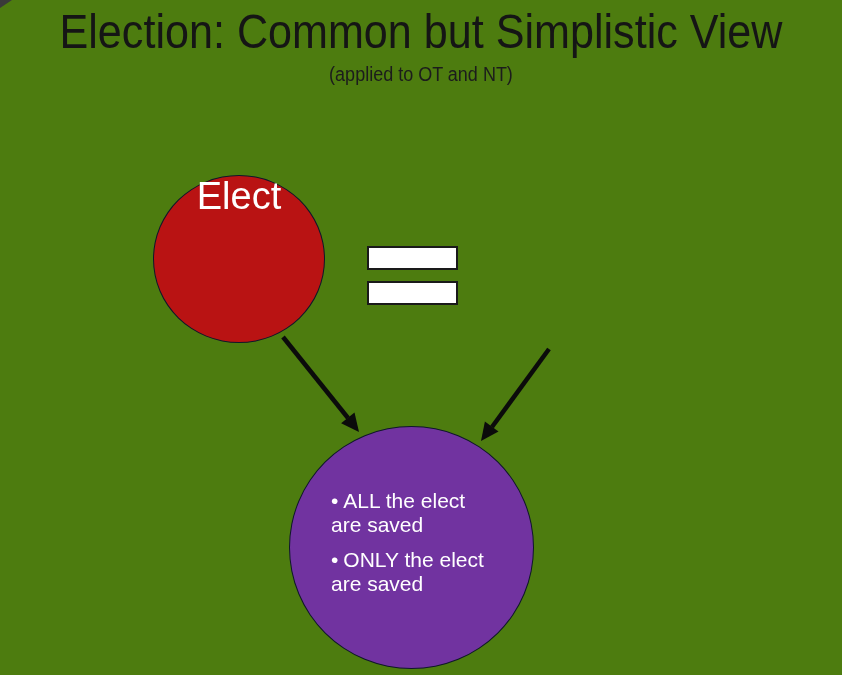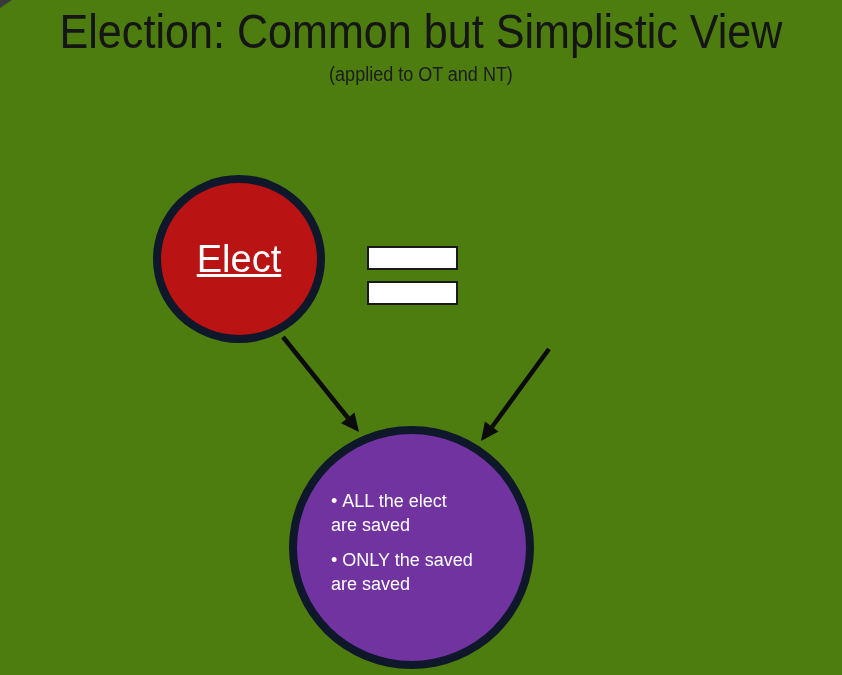--- a/index.html
+++ b/index.html
@@ -22,42 +22,41 @@
     position:absolute;top:62px;left:0;width:842px;
     text-align:center;
     font-size:20px;line-height:24px;
     color:#1c1c1c;
     transform:scaleX(0.90);
     white-space:nowrap;
   }
   .circle{
     position:absolute;
     border-radius:50%;
-    border:8px solid #0f172a;
+    border:1px solid #0f172a;
     box-sizing:border-box;
-    display:flex;align-items:center;justify-content:center;
+    display:flex;justify-content:center;
     color:#ffffff;
-    text-decoration:underline;
   }
   .circle-elect{left:153px;top:175px;width:172px;height:168px;background:#b91313;}
   .circle-saved{left:504px;top:180px;width:172px;height:172px;background:#0606fe;}
   .circle-result{left:289px;top:426px;width:245px;height:243px;background:#7133a0;}
   .circle-label{font-size:38px;line-height:40px;}
   .equals{
     position:absolute;left:367px;top:246px;width:91px;height:59px;
   }
   .equals .bar{
     position:absolute;left:0;width:91px;height:24px;
     background:#ffffff;border:2px solid #1a1a1a;box-sizing:border-box;
   }
   .equals .bar-top{top:0;}
   .equals .bar-bottom{top:35px;}
   .bullets{
     position:absolute;left:331px;top:489px;width:170px;
-    color:#ffffff;font-size:18px;line-height:24px;
+    color:#ffffff;font-size:21px;line-height:24px;
   }
   .bullet-item{margin:0;}
   .bullet-item + .bullet-item{margin-top:11px;}
   .b-char{margin-right:5px;}
   .arrow-layer{
     position:absolute;left:0;top:0;width:842px;height:675px;
     pointer-events:none;
   }
 </style>
 </head>
@@ -79,21 +78,21 @@
 
 
   <div class="circle circle-result" style="background: rgb(113, 51, 160);"></div>
 
   <div class="bullets">
     <div class="bullet-item">
       <span class="b-char">•</span><span>ALL the elect</span><br>
       <span>are saved</span>
     </div>
     <div class="bullet-item">
-      <span class="b-char">•</span><span>ONLY the saved</span><br>
+      <span class="b-char">•</span><span>ONLY the elect</span><br>
       <span>are saved</span>
     </div>
   </div>
 
   <svg class="arrow-layer" width="842" height="675" viewBox="0 0 842 675">
     <g stroke="#0b0b0b" fill="#0b0b0b">
       <line x1="283" y1="337" x2="348" y2="418" stroke-width="4.5"></line>
       <polygon points="359,432 341.1,423.2 354.5,412.6" stroke="none"></polygon>
     </g>
     <g stroke="#0b0b0b" fill="#0b0b0b">

